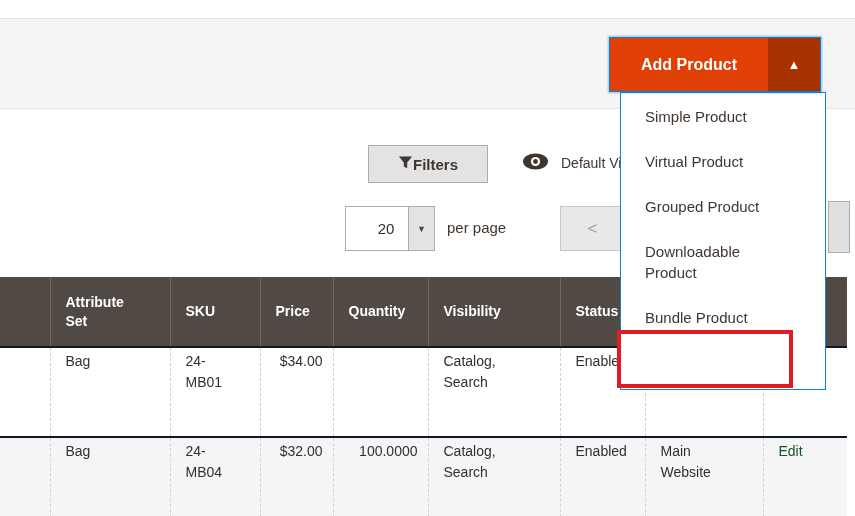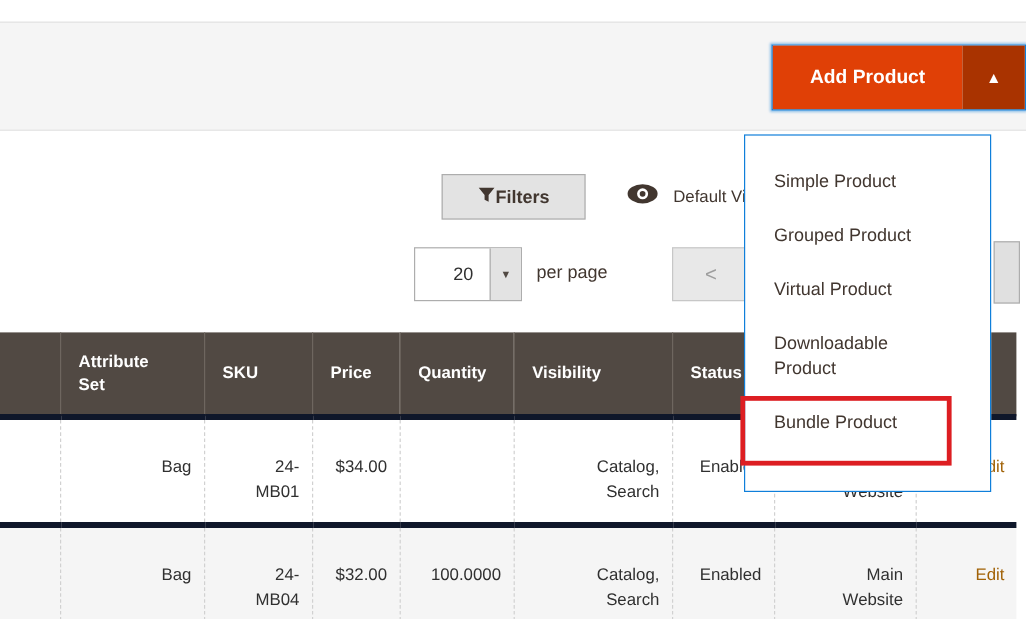--- a/index.html
+++ b/index.html
@@ -5,30 +5,30 @@
   * { margin:0; padding:0; box-sizing:border-box; }
   html,body { width:855px; height:516px; overflow:hidden; background:#fff;
     font-family:"Liberation Sans","DejaVu Sans",sans-serif; color:#303030; }
   .abs { position:absolute; }
 
   
   .gray-band { left:0; top:18px; width:855px; height:91px; background:#f5f5f5;
     border-top:1px solid #e3e3e3; border-bottom:1px solid #e3e3e3; z-index:1; }
 
   
-  .add-btn { left:643px; top:37px; width:212px; height:55px; display:flex; z-index:25;
+  .add-btn { left:609px; top:37px; width:212px; height:55px; display:flex; z-index:25;
     border:1px solid #0f7fda; box-shadow:0 0 2px 1px rgba(15,127,218,.45); cursor:pointer; }
   .add-btn-main { flex:1; background:#e04006; color:#fff; font-weight:bold; font-size:16px;
     display:flex; align-items:center; justify-content:center; }
   .add-btn-toggle { width:52px; background:#a93300; color:#fff; font-size:13px;
     display:flex; align-items:center; justify-content:center; }
 
   
   .dropdown-panel { left:620px; top:92px; width:206px; height:298px; background:#fff;
-    border:1px solid #0f7fda; z-index:20; padding-top:16px; overflow:hidden;margin-top:20px; }
+    border:1px solid #0f7fda; z-index:20; padding-top:1px; overflow:hidden; }
   .menu-item { padding:12px 10px 12px 24px; font-size:15px; line-height:21px;
     color:#41362f; white-space:pre-line; cursor:pointer; }
 
   
   .red-box { left:617px; top:330px; width:176px; height:58px;
     border:4px solid #dd1e22; z-index:30; pointer-events:none; }
 
   
   .filters-btn { left:368px; top:145px; width:120px; height:38px; background:#e3e3e3;
     border:1px solid #adadad; display:flex; align-items:center; justify-content:center;
@@ -49,27 +49,27 @@
     border:1px solid #adadad; z-index:2; cursor:pointer; }
 
   
   .grid-wrap { left:0; top:277px; width:847px; z-index:3; }
   table.grid { width:847px; border-collapse:collapse; table-layout:fixed; }
   table.grid th { background:#514943; color:#fff; font-size:14px; font-weight:bold;
     text-align:left; vertical-align:middle; height:70px; padding:8px 10px 8px 15px;
     border-left:1px solid #6e665f; white-space:pre-line; line-height:19px; }
   table.grid th:first-child { border-left:none; }
   table.grid td { vertical-align:top; font-size:14px; line-height:21px;
-    padding:28px 10px 13px 15px; border-left:1px dashed #d1d1d1;
-    border-top:5px solid #0f172a; white-space:pre-line;text-align:right; }
+    padding:3px 10px 13px 15px; border-left:1px dashed #d1d1d1;
+    border-top:2px solid #0f172a; white-space:pre-line; }
   table.grid td:first-child { border-left:none; }
   table.grid tr.row-a { background:#fff; height:90px; }
   table.grid tr.row-b { background:#f5f5f5; height:90px; }
   th.num, td.num { text-align:right; padding-right:13px; }
-  .edit-link { color:#a16207; text-decoration:none; cursor:pointer; }
+  .edit-link { color:#14532d; text-decoration:none; cursor:pointer; }
 </style>
 </head>
 <body>
 
 <div class="abs gray-band"></div>
 
 <div class="abs filters-btn">
   <span>
     <svg width="15" height="15" viewBox="0 0 16 16">
         <path d="M1 1.5h14L9.8 8v6l-3.6-1.8V8z" fill="#41362f"></path>
@@ -162,20 +162,20 @@
 
 <div class="abs add-btn">
   <span class="add-btn-main">Add Product</span>
   <span class="add-btn-toggle">
     <span>▲</span>
   </span>
 </div>
 
 <div class="abs dropdown-panel">
   <div class="menu-item">Simple Product</div>
+  <div class="menu-item">Virtual Product</div>
   <div class="menu-item">Grouped Product</div>
-  <div class="menu-item">Virtual Product</div>
   <div class="menu-item">Downloadable
 Product</div>
   <div class="menu-item">Bundle Product</div>
 </div>
 
 <div class="abs red-box"></div>
 
 </body></html>

